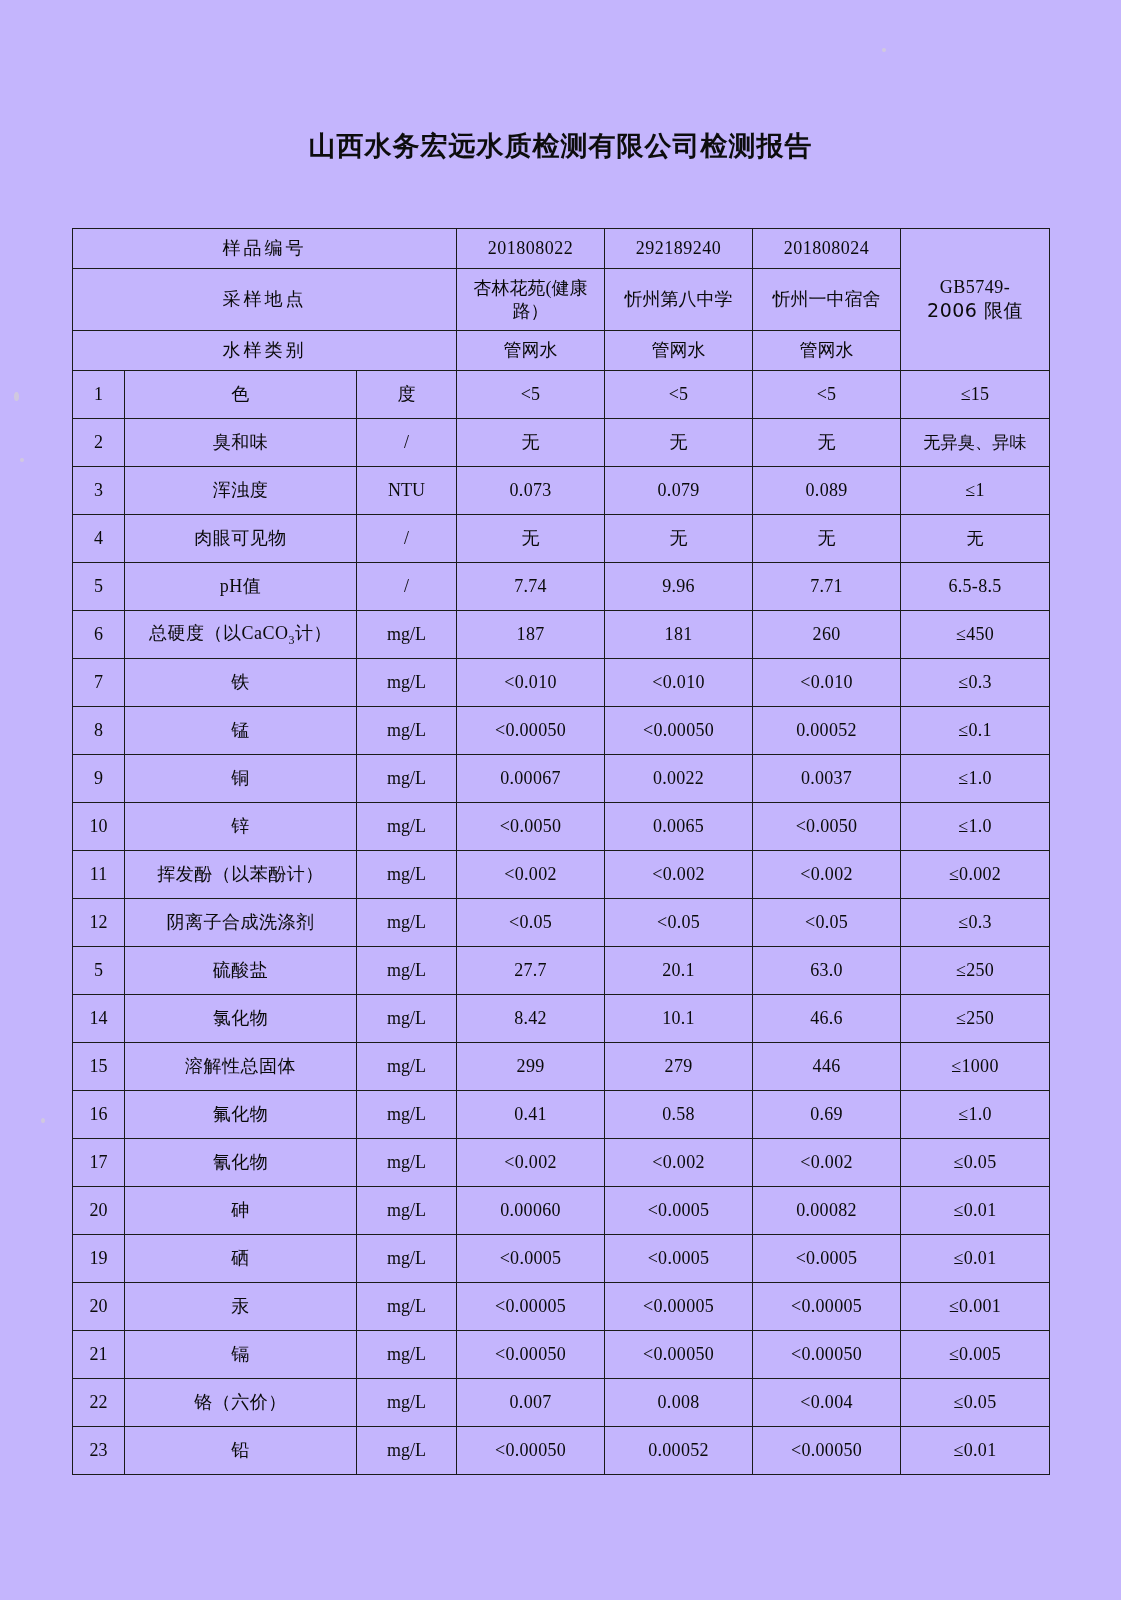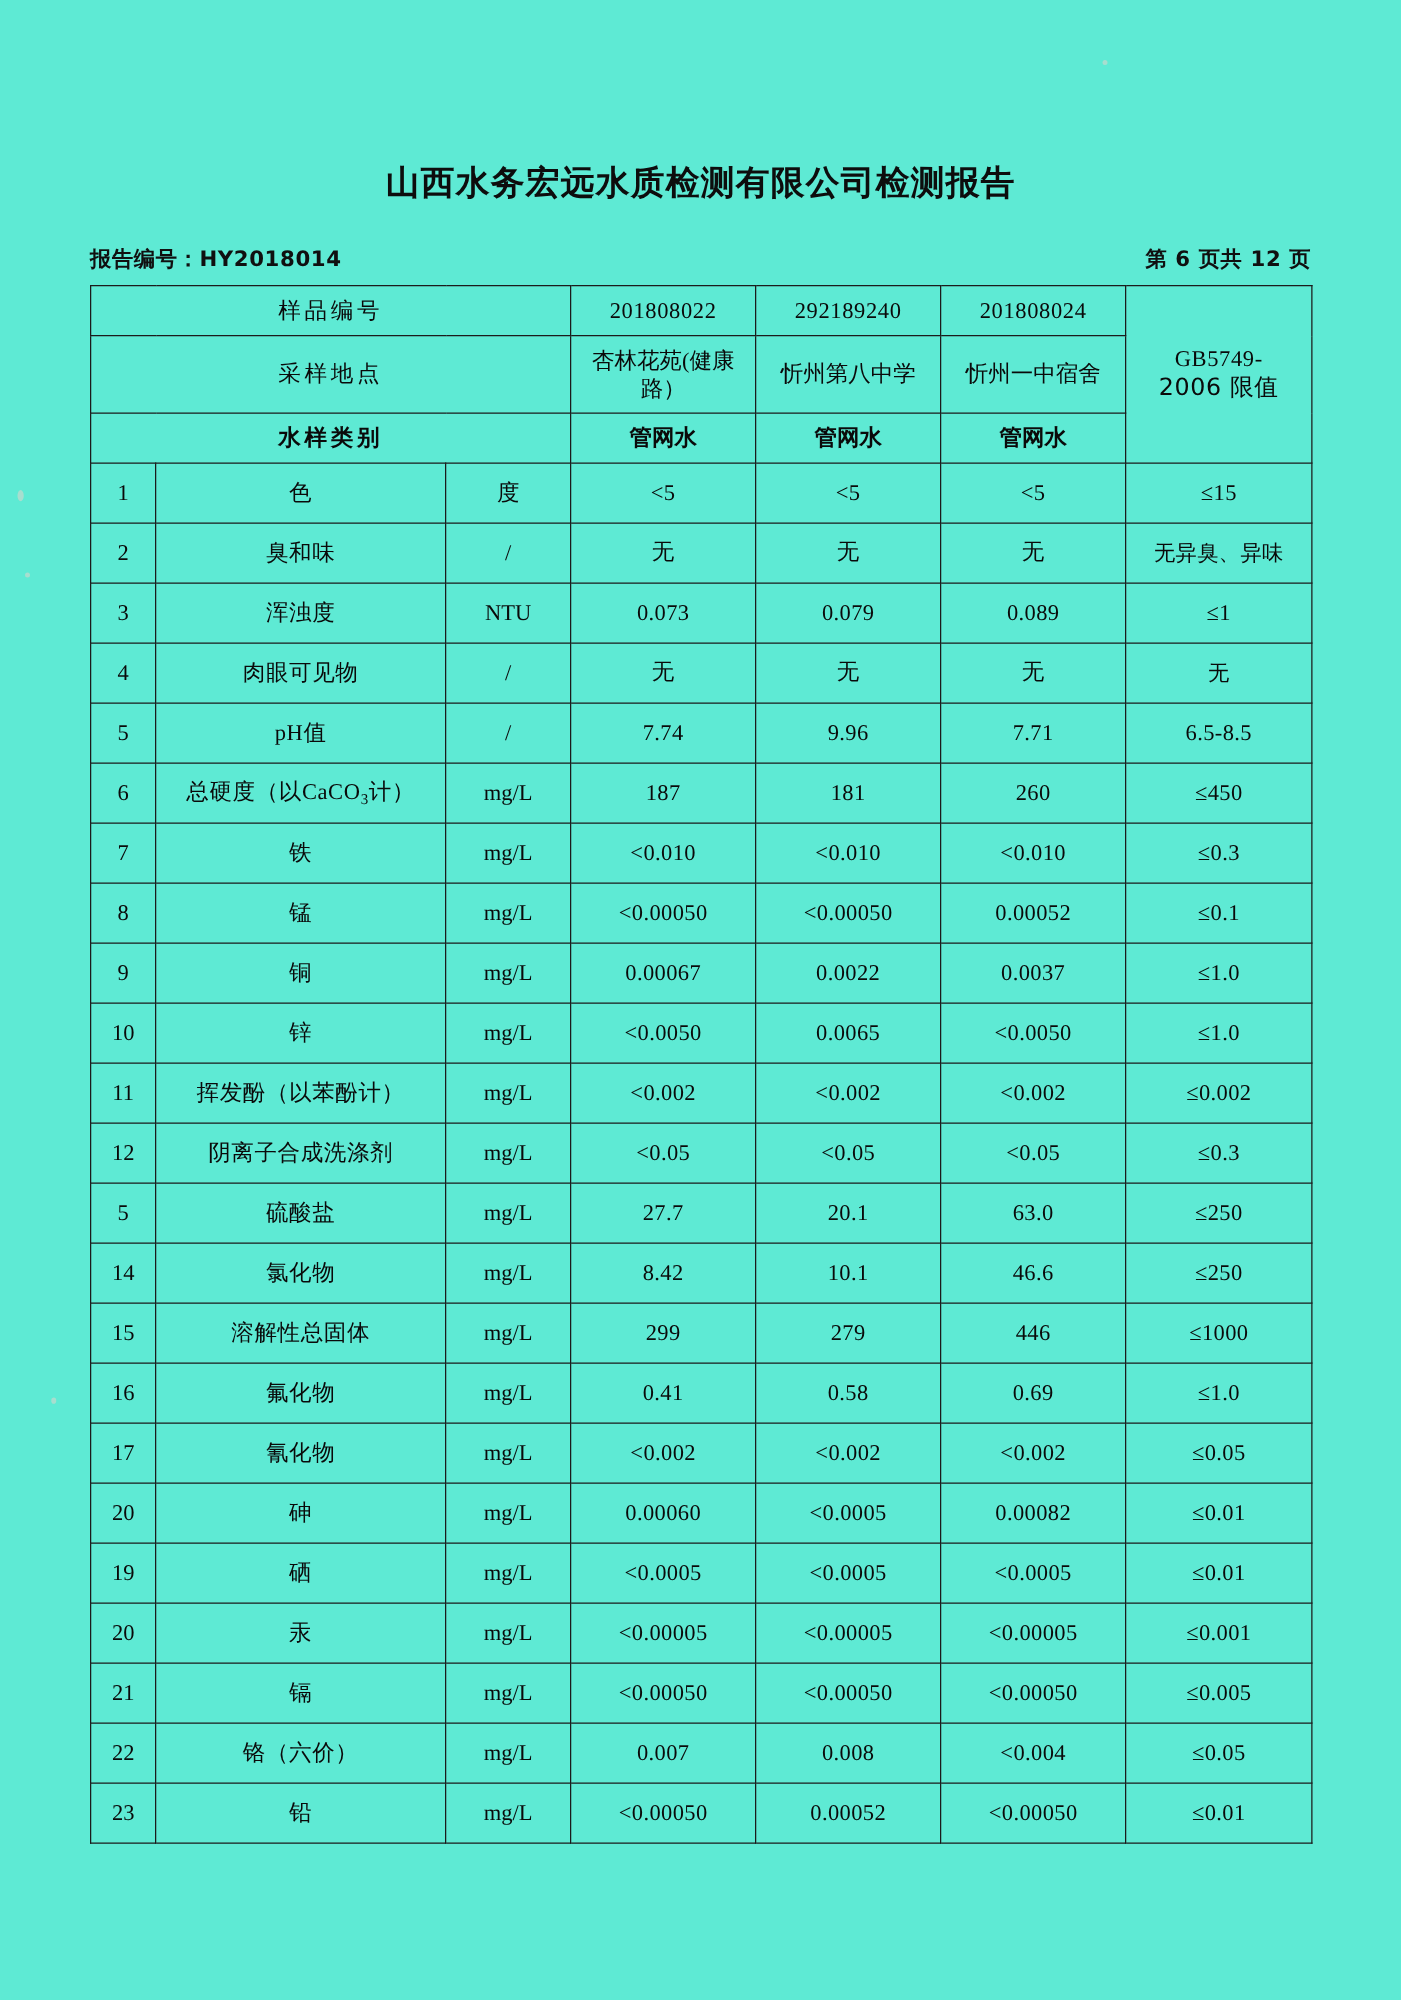--- a/index.html
+++ b/index.html
@@ -13,21 +13,21 @@
     font-family: "Liberation Serif", serif;
     color: #0a0a0a;
     position: relative;
     overflow: hidden;
   }
   .page {
     position: absolute;
     left: 0; top: 0;
     width: 1121px;
     height: 1600px;
-    background: #5eead4;
+    background: #c4b5fd;
   }
   
   .speckle {
     position: absolute;
     background: #d8d5cc;
     border-radius: 50%;
     opacity: .6;
   }
   .title {
     position: absolute;
@@ -110,21 +110,21 @@
     letter-spacing: .5px;
     margin-left: 20px;
   }
   .limit-head .cjk2 {
     font-family: "DejaVu Sans", sans-serif;
     font-size: 19px;
   }
   .row-h { height: 48px; }
   .hdr-h1 { height: 40px; }
   .hdr-h2 { height: 62px; }
-  .hdr-h3 { height: 40px; font-weight: bold; }
+  .hdr-h3 { height: 40px; }
 
   td.idx { font-size: 18px; }
   td.item {
     text-align: left;
     padding-left: 24px;
     font-family: "DejaVu Sans", sans-serif;
     font-size: 18px;
     letter-spacing: .5px;
   }
   td.unit { font-size: 17px; }
@@ -139,24 +139,20 @@
 
 <div class="page">
 
   <div class="speckle" style="left:14px;top:392px;width:5px;height:9px;"></div>
   <div class="speckle" style="left:20px;top:458px;width:4px;height:4px;"></div>
   <div class="speckle" style="left:882px;top:48px;width:4px;height:4px;"></div>
   <div class="speckle" style="left:41px;top:1118px;width:4px;height:5px;"></div>
 
   <div class="title">山西水务宏远水质检测有限公司检测报告</div>
 
-  <div class="meta-row">
-    <span class="report-no">报告编号：HY2018014</span>
-    <span class="page-no">第 6 页共 12 页</span>
-  </div>
 
   <table class="report">
     <colgroup>
       <col class="c-idx">
         <col class="c-item">
         <col class="c-unit">
       <col class="c-s1">
         <col class="c-s2">
         <col class="c-s3">
         <col class="c-lim">

